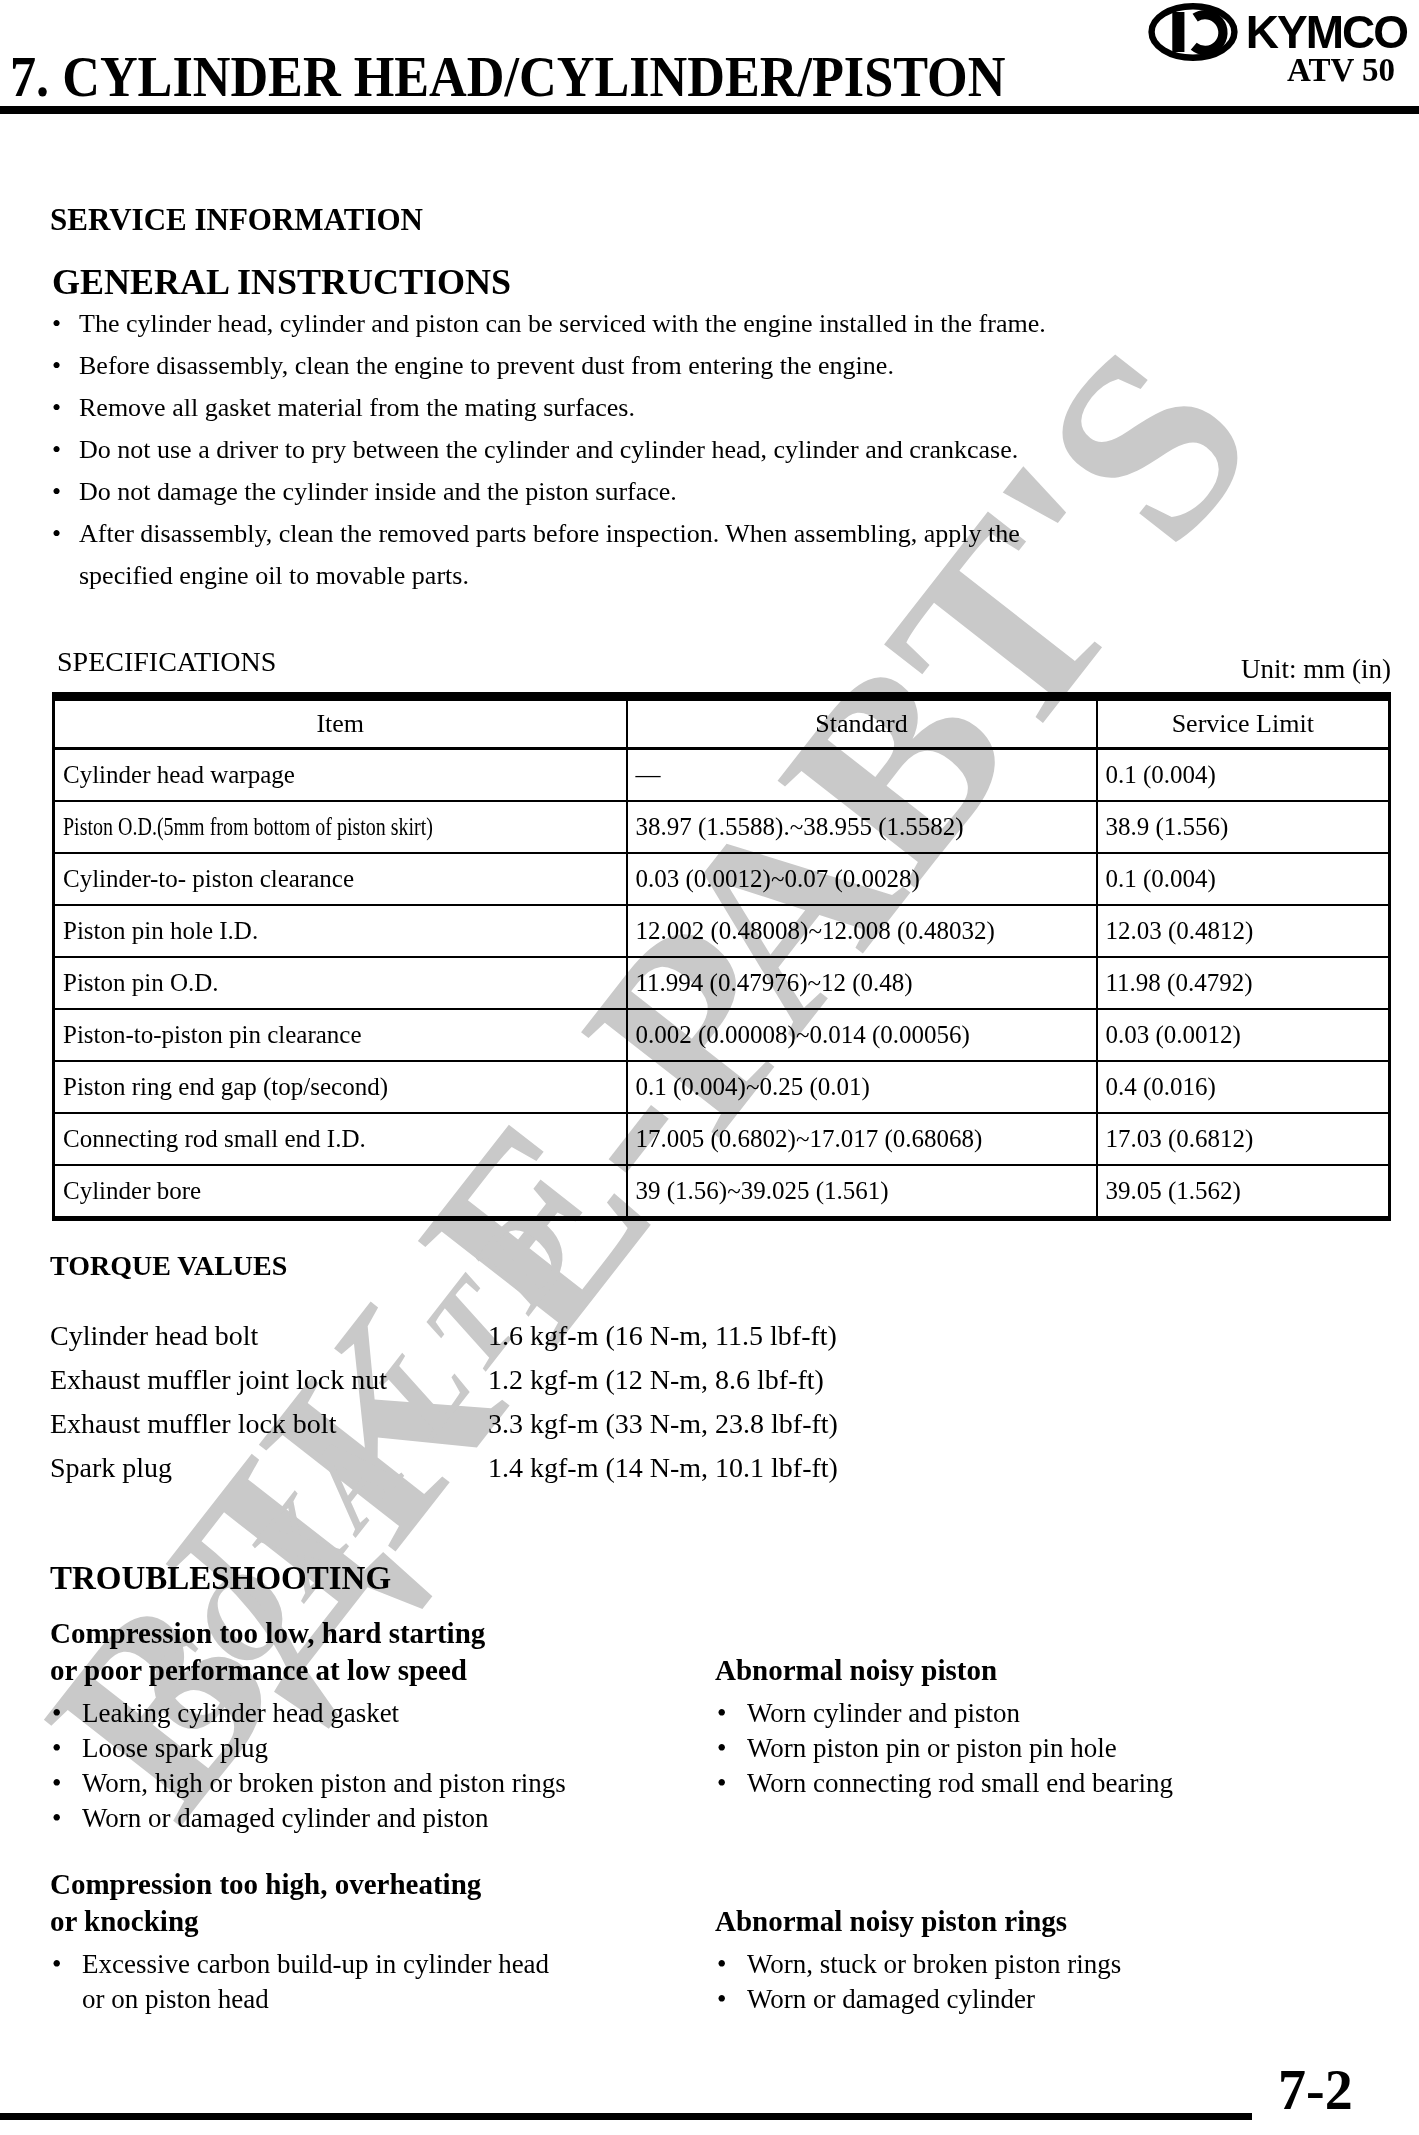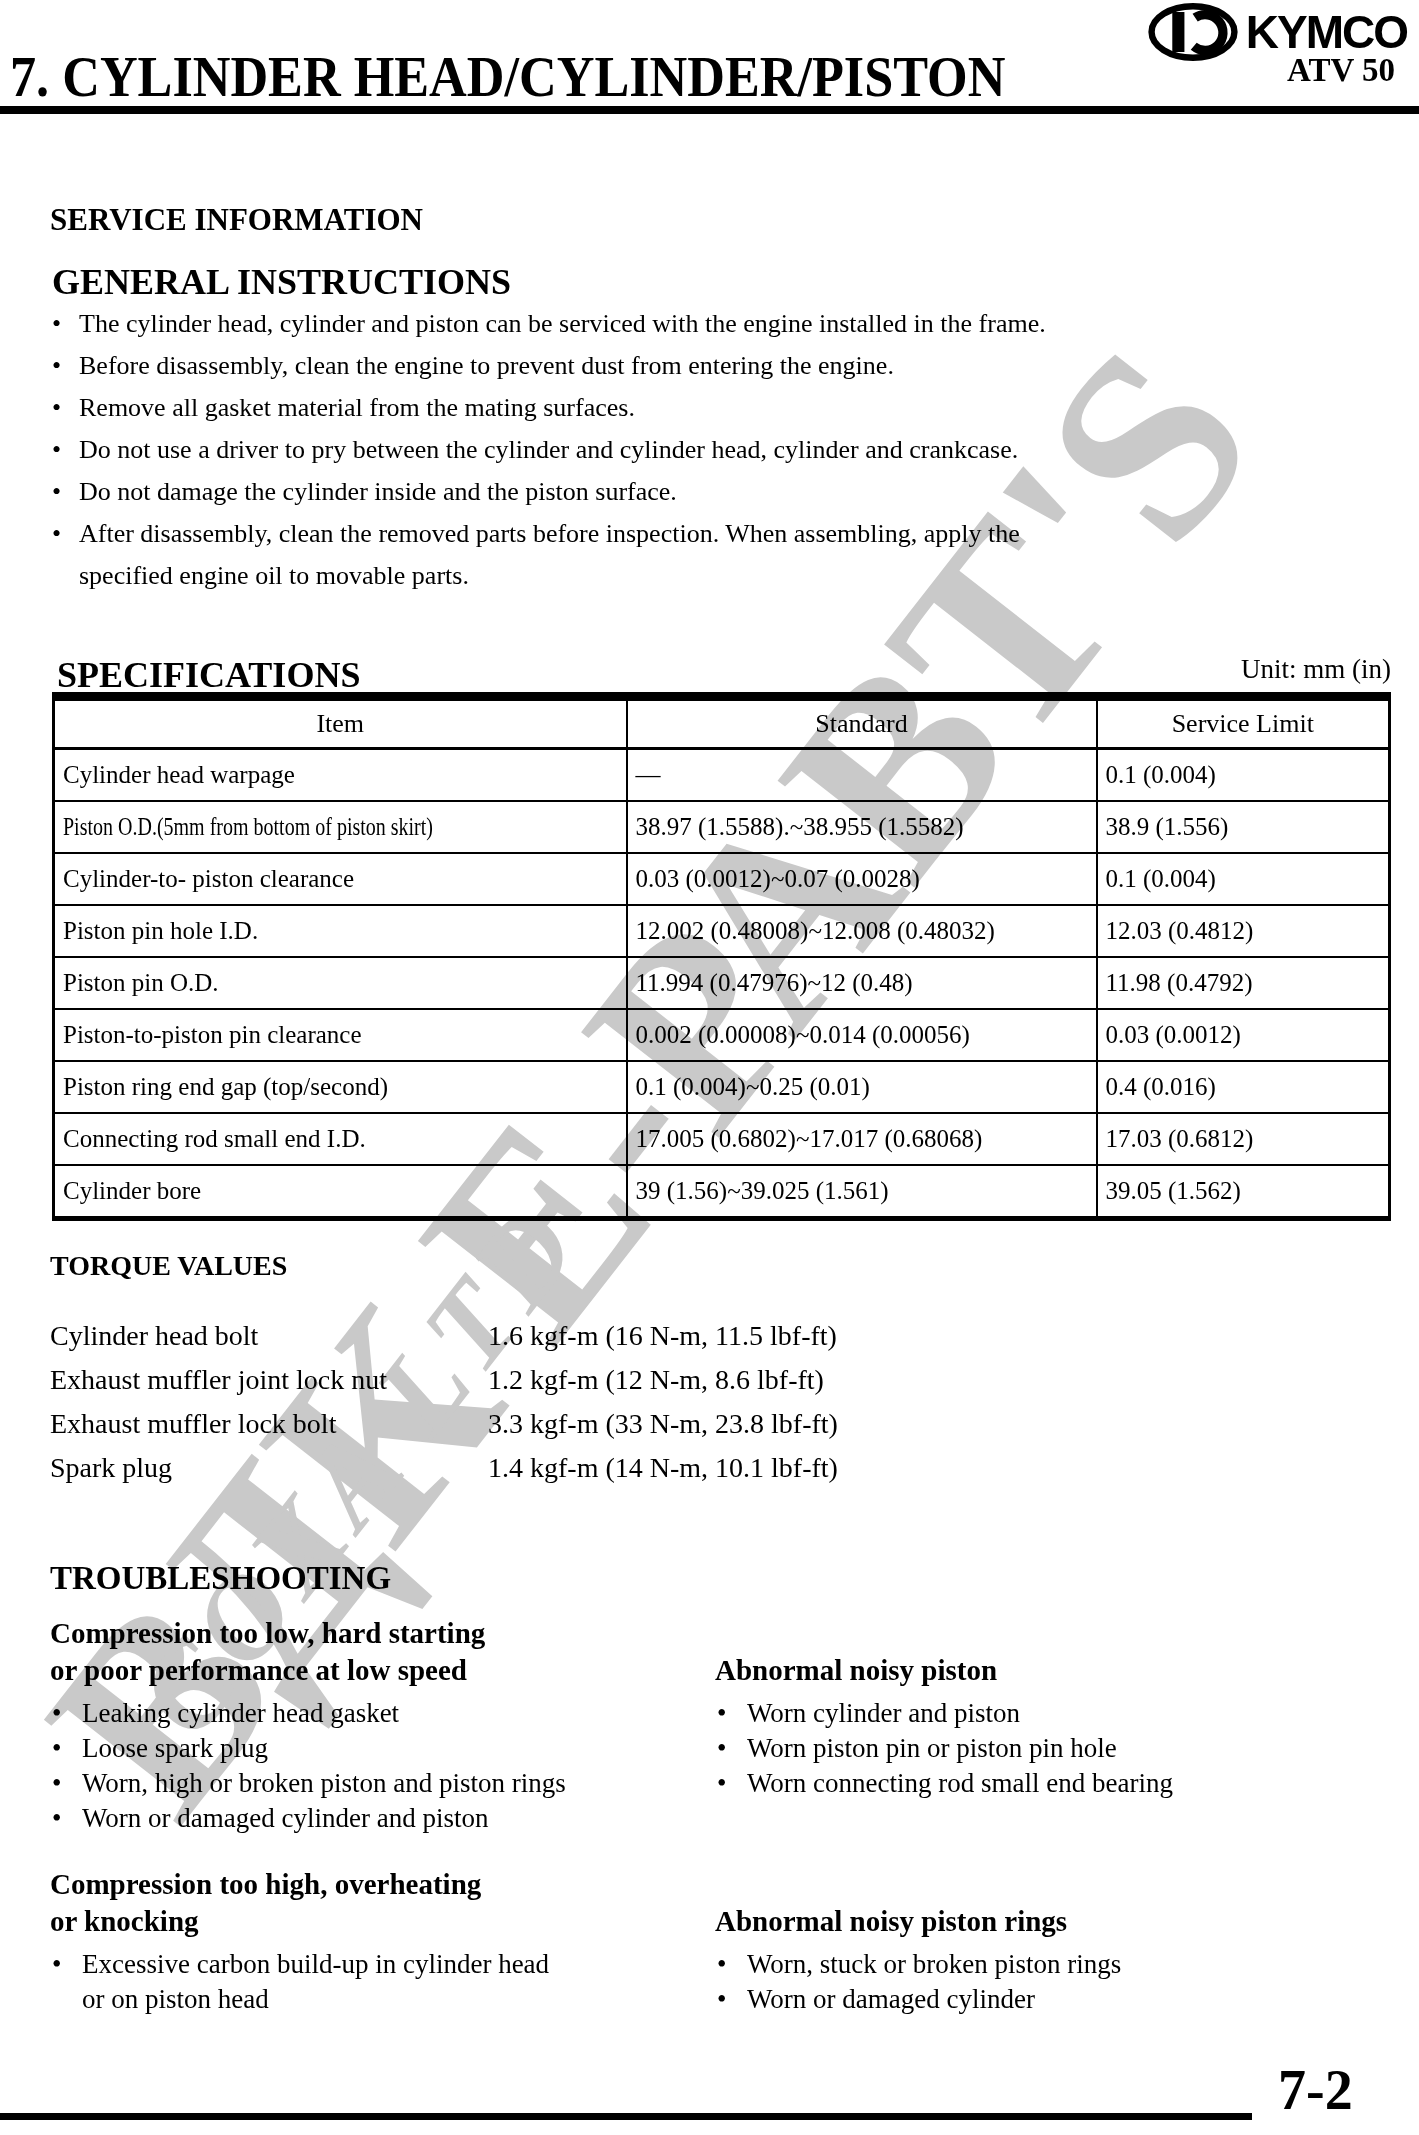--- a/index.html
+++ b/index.html
@@ -27,21 +27,21 @@
     white-space:nowrap;
   }
   .hdr-rule{left:0;top:106px;width:1419px;height:8px;background:#000;}
   .brand{right:12px;top:2px;display:flex;align-items:center;gap:6px;}
   .brand-word{font-family:"Liberation Sans", sans-serif;font-weight:bold;font-size:46px;letter-spacing:-2px;line-height:1;}
   .model{right:24px;top:54px;font-size:33px;font-weight:bold;line-height:1;}
 
   
   .h-service{left:50px;top:202px;font-size:31px;font-weight:bold;}
   .h-general{left:52px;top:261px;font-size:36px;font-weight:bold;}
-  .h-spec{left:57px;top:646px;font-size:36px;font-weight:bold;margin-top:8px;}
+  .h-spec{left:57px;top:646px;font-size:28px;font-weight:normal;}
   .unit-note{right:28px;top:654px;font-size:27px;}
 
   
   ul.bullets{left:50px;top:303px;width:1316px;margin:0;padding:0;list-style:none;}
   ul.bullets li{
     position:relative;padding-left:29px;
     font-size:26px;line-height:42px;
     white-space:pre-line;
   }
   ul.bullets li::before{content:"\2022";position:absolute;left:2px;}

